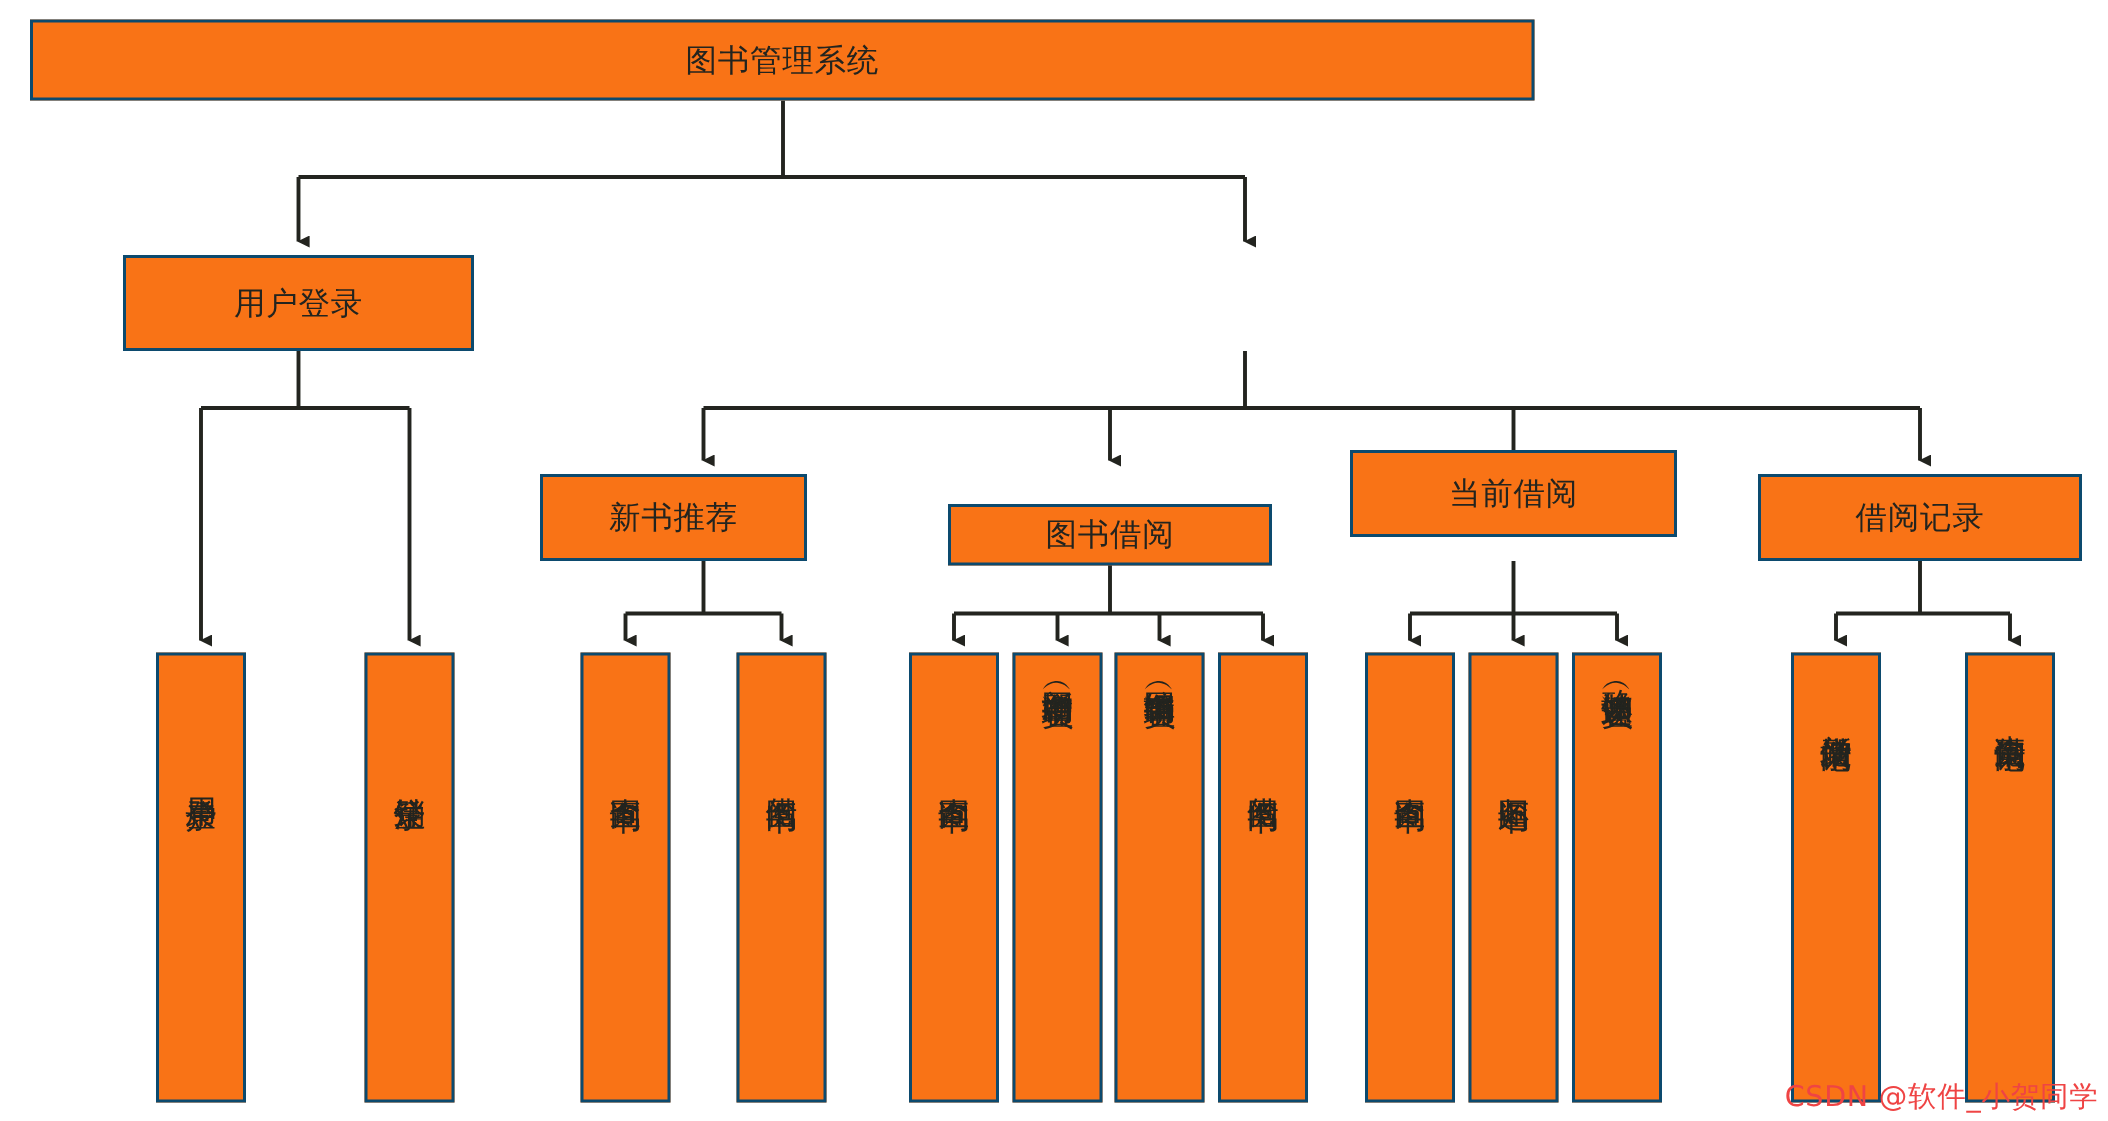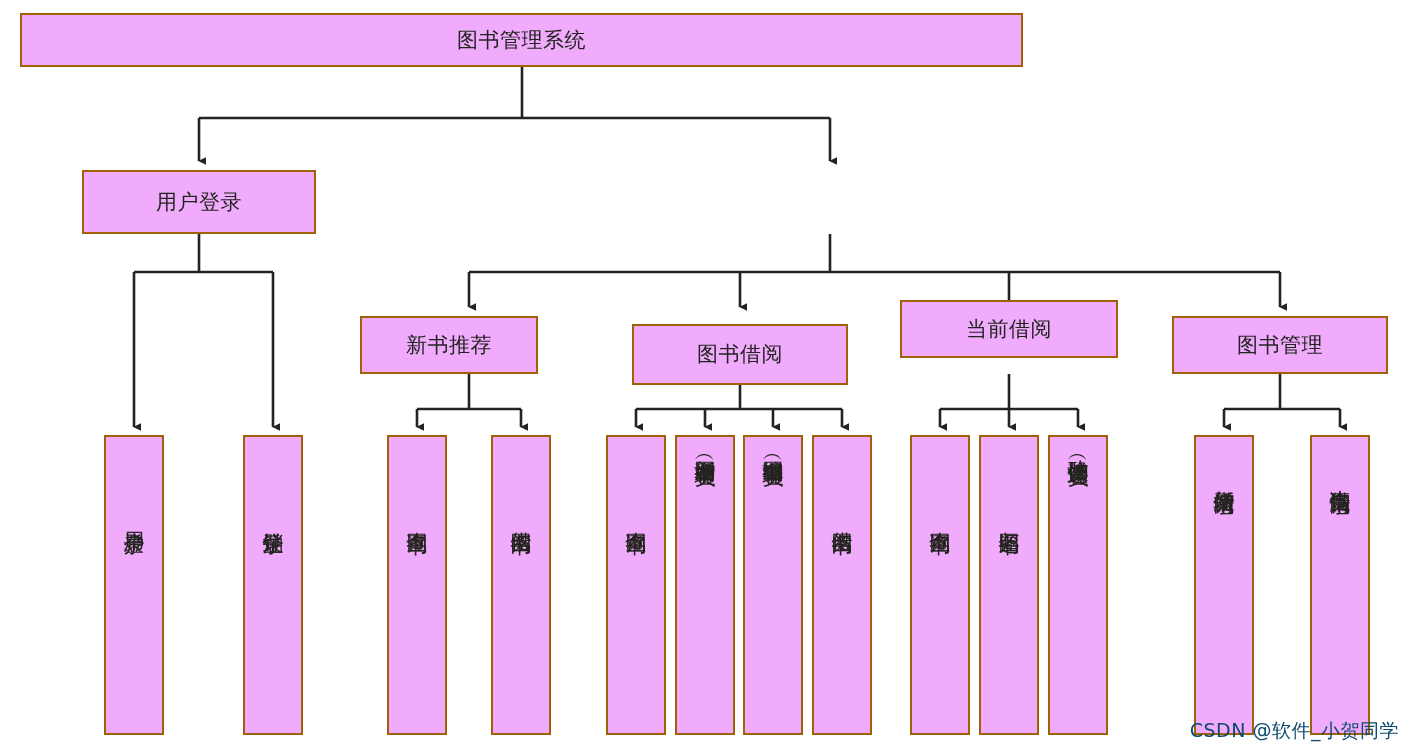--- a/index.html
+++ b/index.html
@@ -24,22 +24,22 @@
     position: absolute;
     top: 0;
     left: 0;
     width: 1405px;
     height: 747px;
     pointer-events: none;
   }
   .node {
     position: absolute;
     box-sizing: border-box;
-    background: #f0abfc;
-    border: 2px solid #a16207;
+    background: #f97316;
+    border: 2px solid #0c4a6e;
     display: flex;
     align-items: center;
     justify-content: center;
     overflow: hidden;
   }
   .node-label {
     color: #23241f;
     font-size: 21px;
     line-height: 1.18;
     letter-spacing: 0.5px;
@@ -60,21 +60,21 @@
     white-space: nowrap;
     text-align: start;
   }
   .node.vertical.mid .node-label {
     padding-top: 2px;
   }
   .watermark {
     position: absolute;
     right: 6px;
     bottom: 3px;
-    color: #0c4a6e;
+    color: #ef4444;
     font-size: 19px;
     letter-spacing: 0.5px;
     white-space: nowrap;
   }
 </style>
 </head>
 <body>
 
 <div id="diagram-root">
 
@@ -132,28 +132,28 @@
     <span class="node-label">图书管理系统</span>
   </div>
 
   <div class="node" style="left:82px; top:170px; width:234px; height:64px;">
     <span class="node-label">用户登录</span>
   </div>
 
   <div class="node" style="left:360px; top:316px; width:178px; height:58px;">
     <span class="node-label">新书推荐</span>
   </div>
-  <div class="node" style="left:632px; top:324px; width:216px; height:61px;">
+  <div class="node" style="left:632px; top:336px; width:216px; height:41px;">
     <span class="node-label">图书借阅</span>
   </div>
   <div class="node" style="left:900px; top:300px; width:218px; height:58px;">
     <span class="node-label">当前借阅</span>
   </div>
   <div class="node" style="left:1172px; top:316px; width:216px; height:58px;">
-    <span class="node-label">图书管理</span>
+    <span class="node-label">借阅记录</span>
   </div>
 
   <div class="node vertical mid" style="left:104px; top:435px; width:60px; height:300px; padding-top:76px;">
     <span class="node-label">用户登录</span>
   </div>
   <div class="node vertical mid" style="left:243px; top:435px; width:60px; height:300px; padding-top:76px;">
     <span class="node-label">注销登录</span>
   </div>
 
   <div class="node vertical mid" style="left:387px; top:435px; width:60px; height:300px; padding-top:76px;">

